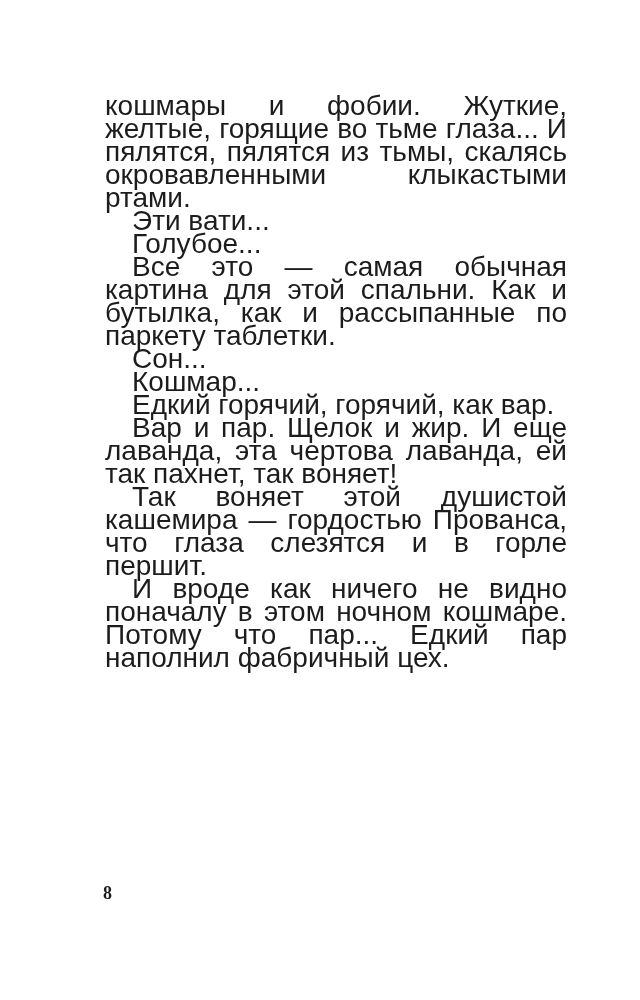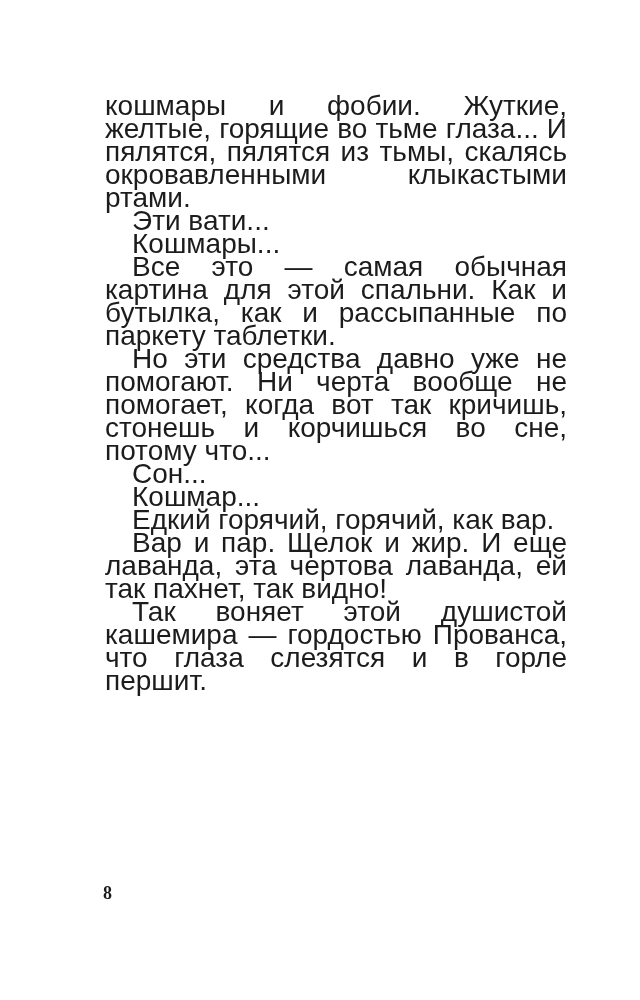--- a/index.html
+++ b/index.html
@@ -50,23 +50,23 @@
     letter-spacing: -0.5px;
   }
 </style>
 </head>
 <body>
 
 <div class="book-page">
   <div class="text-block">
     <p class="no-indent">кошмары и фобии. Жуткие, желтые, горящие во тьме глаза... И пялятся, пялятся из тьмы, скалясь окровав­ленными клыкастыми ртами.</p>
     <p>Эти вати...</p>
-    <p>Кошмары...</p>
+    <p>Голубое...</p>
     <p>Все это — самая обычная картина для этой спаль­ни. Как и бутылка, как и рассыпанные по паркету таблетки.</p>
-    <p>Но эти средства давно уже не помогают. Ни черта вообще не помогает, когда вот так кричишь, стонешь и корчишься во сне, потому что...</p>
     <p>Сон...</p>
     <p>Кошмар...</p>
     <p>Едкий горячий, горячий, как вар.</p>
-    <p>Вар и пар. Щелок и жир. И еще лаванда, эта чертова лаванда, ей так пахнет, так видно!</p>
+    <p>Вар и пар. Щелок и жир. И еще лаванда, эта чертова лаванда, ей так пахнет, так воняет!</p>
     <p>Так воняет этой душистой кашемира — гордостью Прованса, что глаза слезятся и в горле першит.</p>
+    <p>И вроде как ничего не видно поначалу в этом ноч­ном кошмаре. Потому что пар... Едкий пар наполнил фабричный цех.</p>
   </div>
   <div class="page-number">8</div>
 </div>
 
 </body></html>

